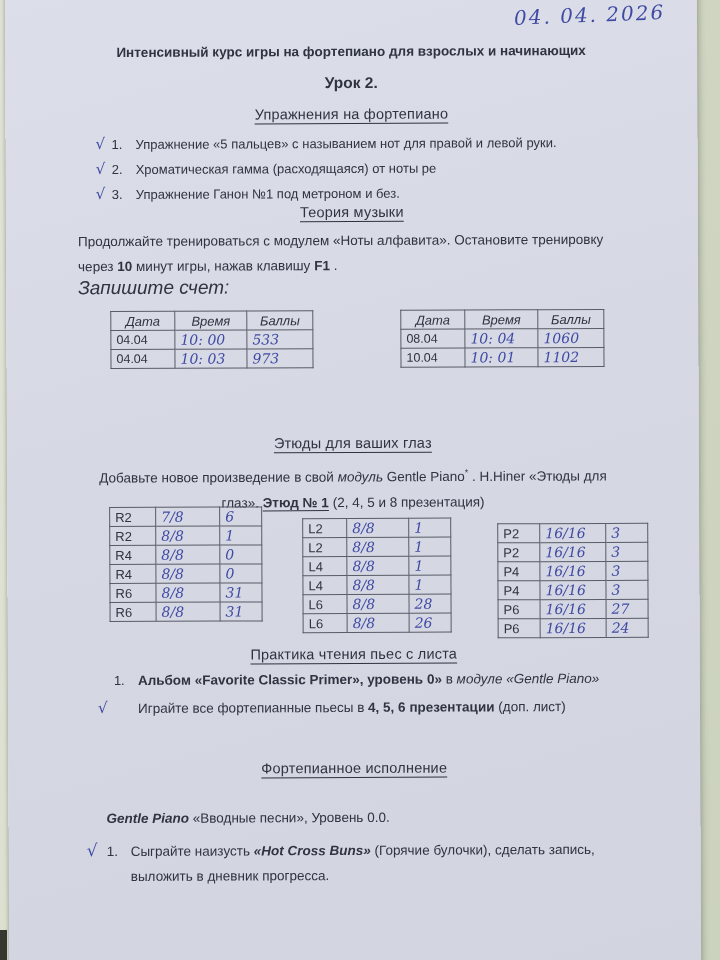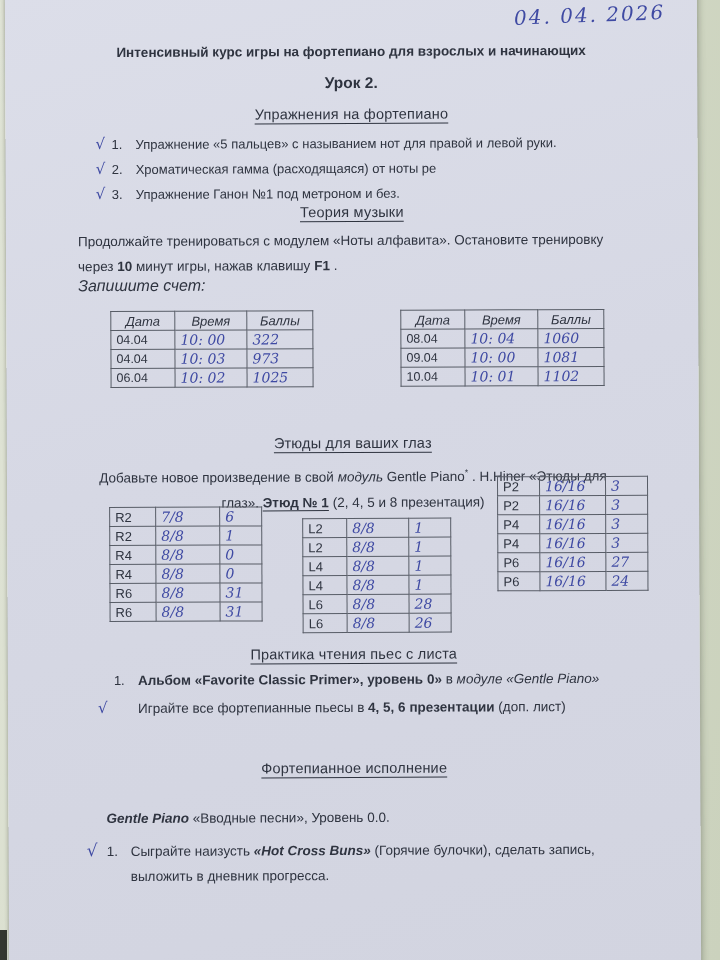--- a/index.html
+++ b/index.html
@@ -26,21 +26,21 @@
   .course-title{font-size:13.5px;font-weight:bold;}
   .lesson-title{font-size:15.5px;font-weight:bold;}
   .body-text{font-size:13.5px;line-height:25px;}
   .hw{font-family:"DejaVu Serif",serif;font-style:italic;color:#3f4aa3;}
   .date-note{font-size:20px;letter-spacing:2px;transform:rotate(-2deg);}
   .ex-list{left:90px;top:142px;}
   .ex-item{display:flex;align-items:baseline;height:25px;font-size:13px;}
   .check{width:16px;font-size:15px;flex:none;}
   .num{width:24px;flex:none;font-size:13px;}
   .theory-para{left:72px;right:58px;top:236px;}
-  .score-prompt{left:72px;top:284px;font-size:16px;font-style:italic;}
+  .score-prompt{left:72px;top:284px;font-size:19px;font-style:italic;}
   table{border-collapse:collapse;table-layout:fixed;}
   .score-table td,.score-table th,.etude-table td{
     border:1.4px solid #585d67;height:18px;padding:0 5px;overflow:hidden;white-space:nowrap;
   }
   .score-table th{font-size:13px;font-style:italic;font-weight:normal;text-align:center;}
   .score-table td:first-child{font-size:12.5px;text-align:left;}
   td.hwc{font-family:"DejaVu Serif",serif;font-style:italic;color:#3f4aa3;font-size:14px;text-align:left;}
   .etude-table td:first-child{font-size:13px;text-align:left;}
   .etude-para{left:40px;right:40px;top:469px;text-align:center;}
   .rd-item{display:flex;align-items:baseline;height:26px;font-size:13.5px;}
@@ -100,32 +100,27 @@
         <tr>
           <th>Дата</th>
           <th>Время</th>
           <th>Баллы</th>
         </tr>
       </thead>
     <tbody>
         <tr>
           <td>04.04</td>
           <td class="hwc">10: 00</td>
-          <td class="hwc">322</td>
+          <td class="hwc">533</td>
         </tr>
         <tr>
           <td>04.04</td>
           <td class="hwc">10: 03</td>
           <td class="hwc">973</td>
         </tr>
-        <tr>
-          <td>06.04</td>
-          <td class="hwc">10: 02</td>
-          <td class="hwc">1025</td>
-        </tr>
       </tbody>
   </table>
 
   <table class="score-table abs" style="left:394px;top:318px;width:203px;">
     <colgroup>
         <col style="width:64px">
         <col style="width:73px">
         <col style="width:66px">
       </colgroup>
     <thead>
@@ -135,25 +130,20 @@
           <th>Баллы</th>
         </tr>
       </thead>
     <tbody>
         <tr>
           <td>08.04</td>
           <td class="hwc">10: 04</td>
           <td class="hwc">1060</td>
         </tr>
         <tr>
-          <td>09.04</td>
-          <td class="hwc">10: 00</td>
-          <td class="hwc">1081</td>
-        </tr>
-        <tr>
           <td>10.04</td>
           <td class="hwc">10: 01</td>
           <td class="hwc">1102</td>
         </tr>
       </tbody>
   </table>
 
   <div class="abs center heading" style="top:443px;">Этюды для ваших глаз</div>
 
   <div class="abs body-text etude-para">
@@ -234,21 +224,21 @@
           <td class="hwc">28</td>
         </tr>
         <tr>
           <td>L6</td>
           <td class="hwc">8/8</td>
           <td class="hwc">26</td>
         </tr>
       </tbody>
   </table>
 
-  <table class="etude-table abs" style="left:490px;top:485px;width:150px;">
+  <table class="etude-table abs" style="left:490px;top:532px;width:150px;">
     <colgroup>
         <col style="width:42px">
         <col style="width:66px">
         <col style="width:42px">
       </colgroup>
     <tbody>
         <tr>
           <td>P2</td>
           <td class="hwc">16/16</td>
           <td class="hwc">3</td>

